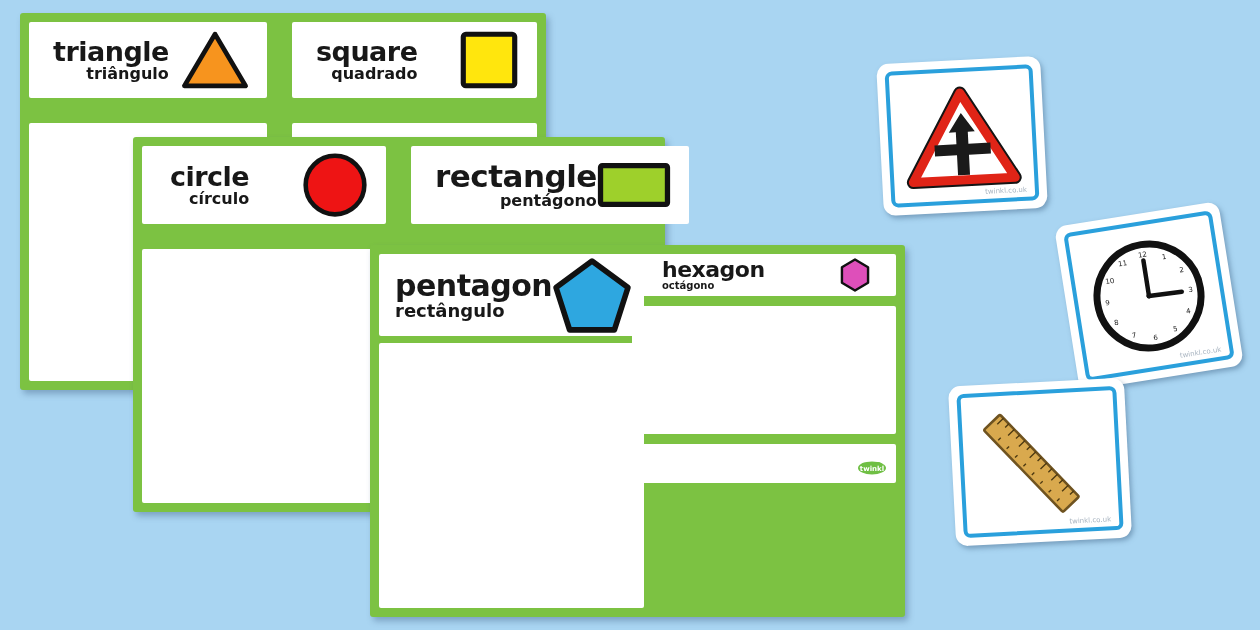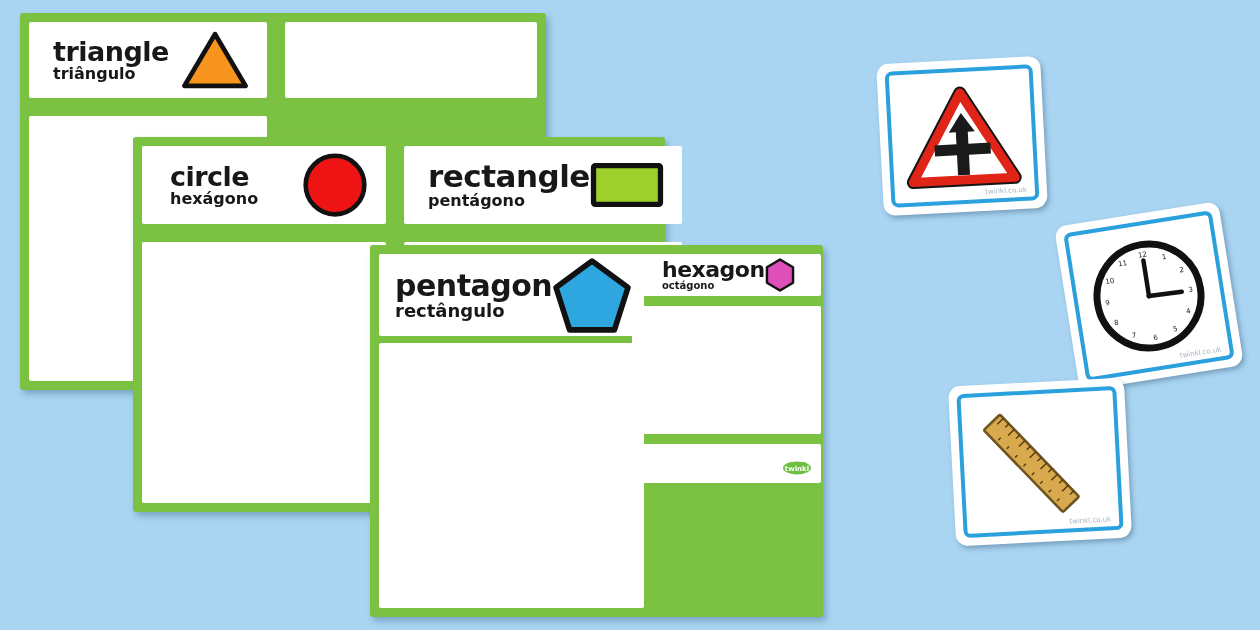--- a/index.html
+++ b/index.html
@@ -9,22 +9,22 @@
     font-family:"DejaVu Sans","Liberation Sans",sans-serif;
   }
   
   .mat{
     position:absolute;background:#7cc242;border-radius:3px;padding:9px;
     box-shadow:3px 4px 6px rgba(70,105,140,.45);
     box-sizing:border-box;
   }
   .mat1{left:20px;top:13px;width:526px;height:377px;z-index:1;}
   .mat2{left:133px;top:137px;width:532px;height:375px;z-index:2;}
-  .mat3{left:370px;top:245px;width:453px;height:372px;z-index:3;}
-  .grid2{display:grid;grid-template-columns:238px 1fr;grid-template-rows:76px 1fr;gap:18px;height:100%;}
+  .mat3{left:370px;top:245px;width:535px;height:372px;z-index:3;}
+  .grid2{display:grid;grid-template-columns:238px 1fr;grid-template-rows:76px 1fr;gap:25px;height:100%;text-align:right;}
   .mat2 .grid2{grid-template-columns:244px 1fr;grid-template-rows:78px 1fr;}
   .m3grid{display:grid;grid-template-columns:246px 1fr;gap:7px;height:100%;}
   .colL{display:grid;grid-template-rows:82px 1fr;gap:7px;}
   .colR{display:grid;grid-template-rows:42px 128px 39px 1fr;gap:10px;}
   .cell{background:#ffffff;border-radius:2px;position:relative;}
   .hdr{display:flex;align-items:center;justify-content:space-between;padding:0 18px 0 24px;}
   .labels{display:flex;flex-direction:column;line-height:1;color:#181818;}
   .en{font-weight:bold;font-size:27px;letter-spacing:-.5px;}
   .pt{font-weight:bold;font-size:16px;margin-top:1px;}
   .hdr-big .en{font-size:30px;}
@@ -62,31 +62,40 @@
     <div class="grid2">
       <div class="cell hdr">
         <div class="labels">
           <span class="en">triangle</span>
           <span class="pt">triângulo</span>
         </div>
         <svg class="shape-svg" width="68" height="60" viewBox="0 0 100 88">
           <polygon points="50,6 95,82 5,82" stroke="#111" stroke-width="7" stroke-linejoin="round" fill="#f7941e"></polygon>
         </svg>
       </div>
+      <div class="cell hdr">
+        <div class="labels">
+          <span class="en">square</span>
+          <span class="pt">quadrado</span>
+        </div>
+        <svg class="shape-svg" width="60" height="60" viewBox="0 0 70 70">
+          <rect x="5" y="5" width="60" height="60" rx="3" stroke="#111" stroke-width="6" fill="#ffe60d"></rect>
+        </svg>
+      </div>
       <div class="cell"></div>
       <div class="cell"></div>
     </div>
   </div>
 
   <div class="mat mat2">
     <div class="grid2">
       <div class="cell hdr" style="padding-left:28px;">
         <div class="labels">
           <span class="en">circle</span>
-          <span class="pt">hexágono</span>
+          <span class="pt">círculo</span>
         </div>
         <svg class="shape-svg" width="66" height="66" viewBox="0 0 72 72">
           <circle cx="36" cy="36" r="32" stroke="#111" stroke-width="5" fill="#ee1414"></circle>
         </svg>
       </div>
       <div class="cell hdr">
         <div class="labels">
           <span class="en" style="font-size:31px">rectangle</span>
           <span class="pt">pentágono</span>
         </div>

